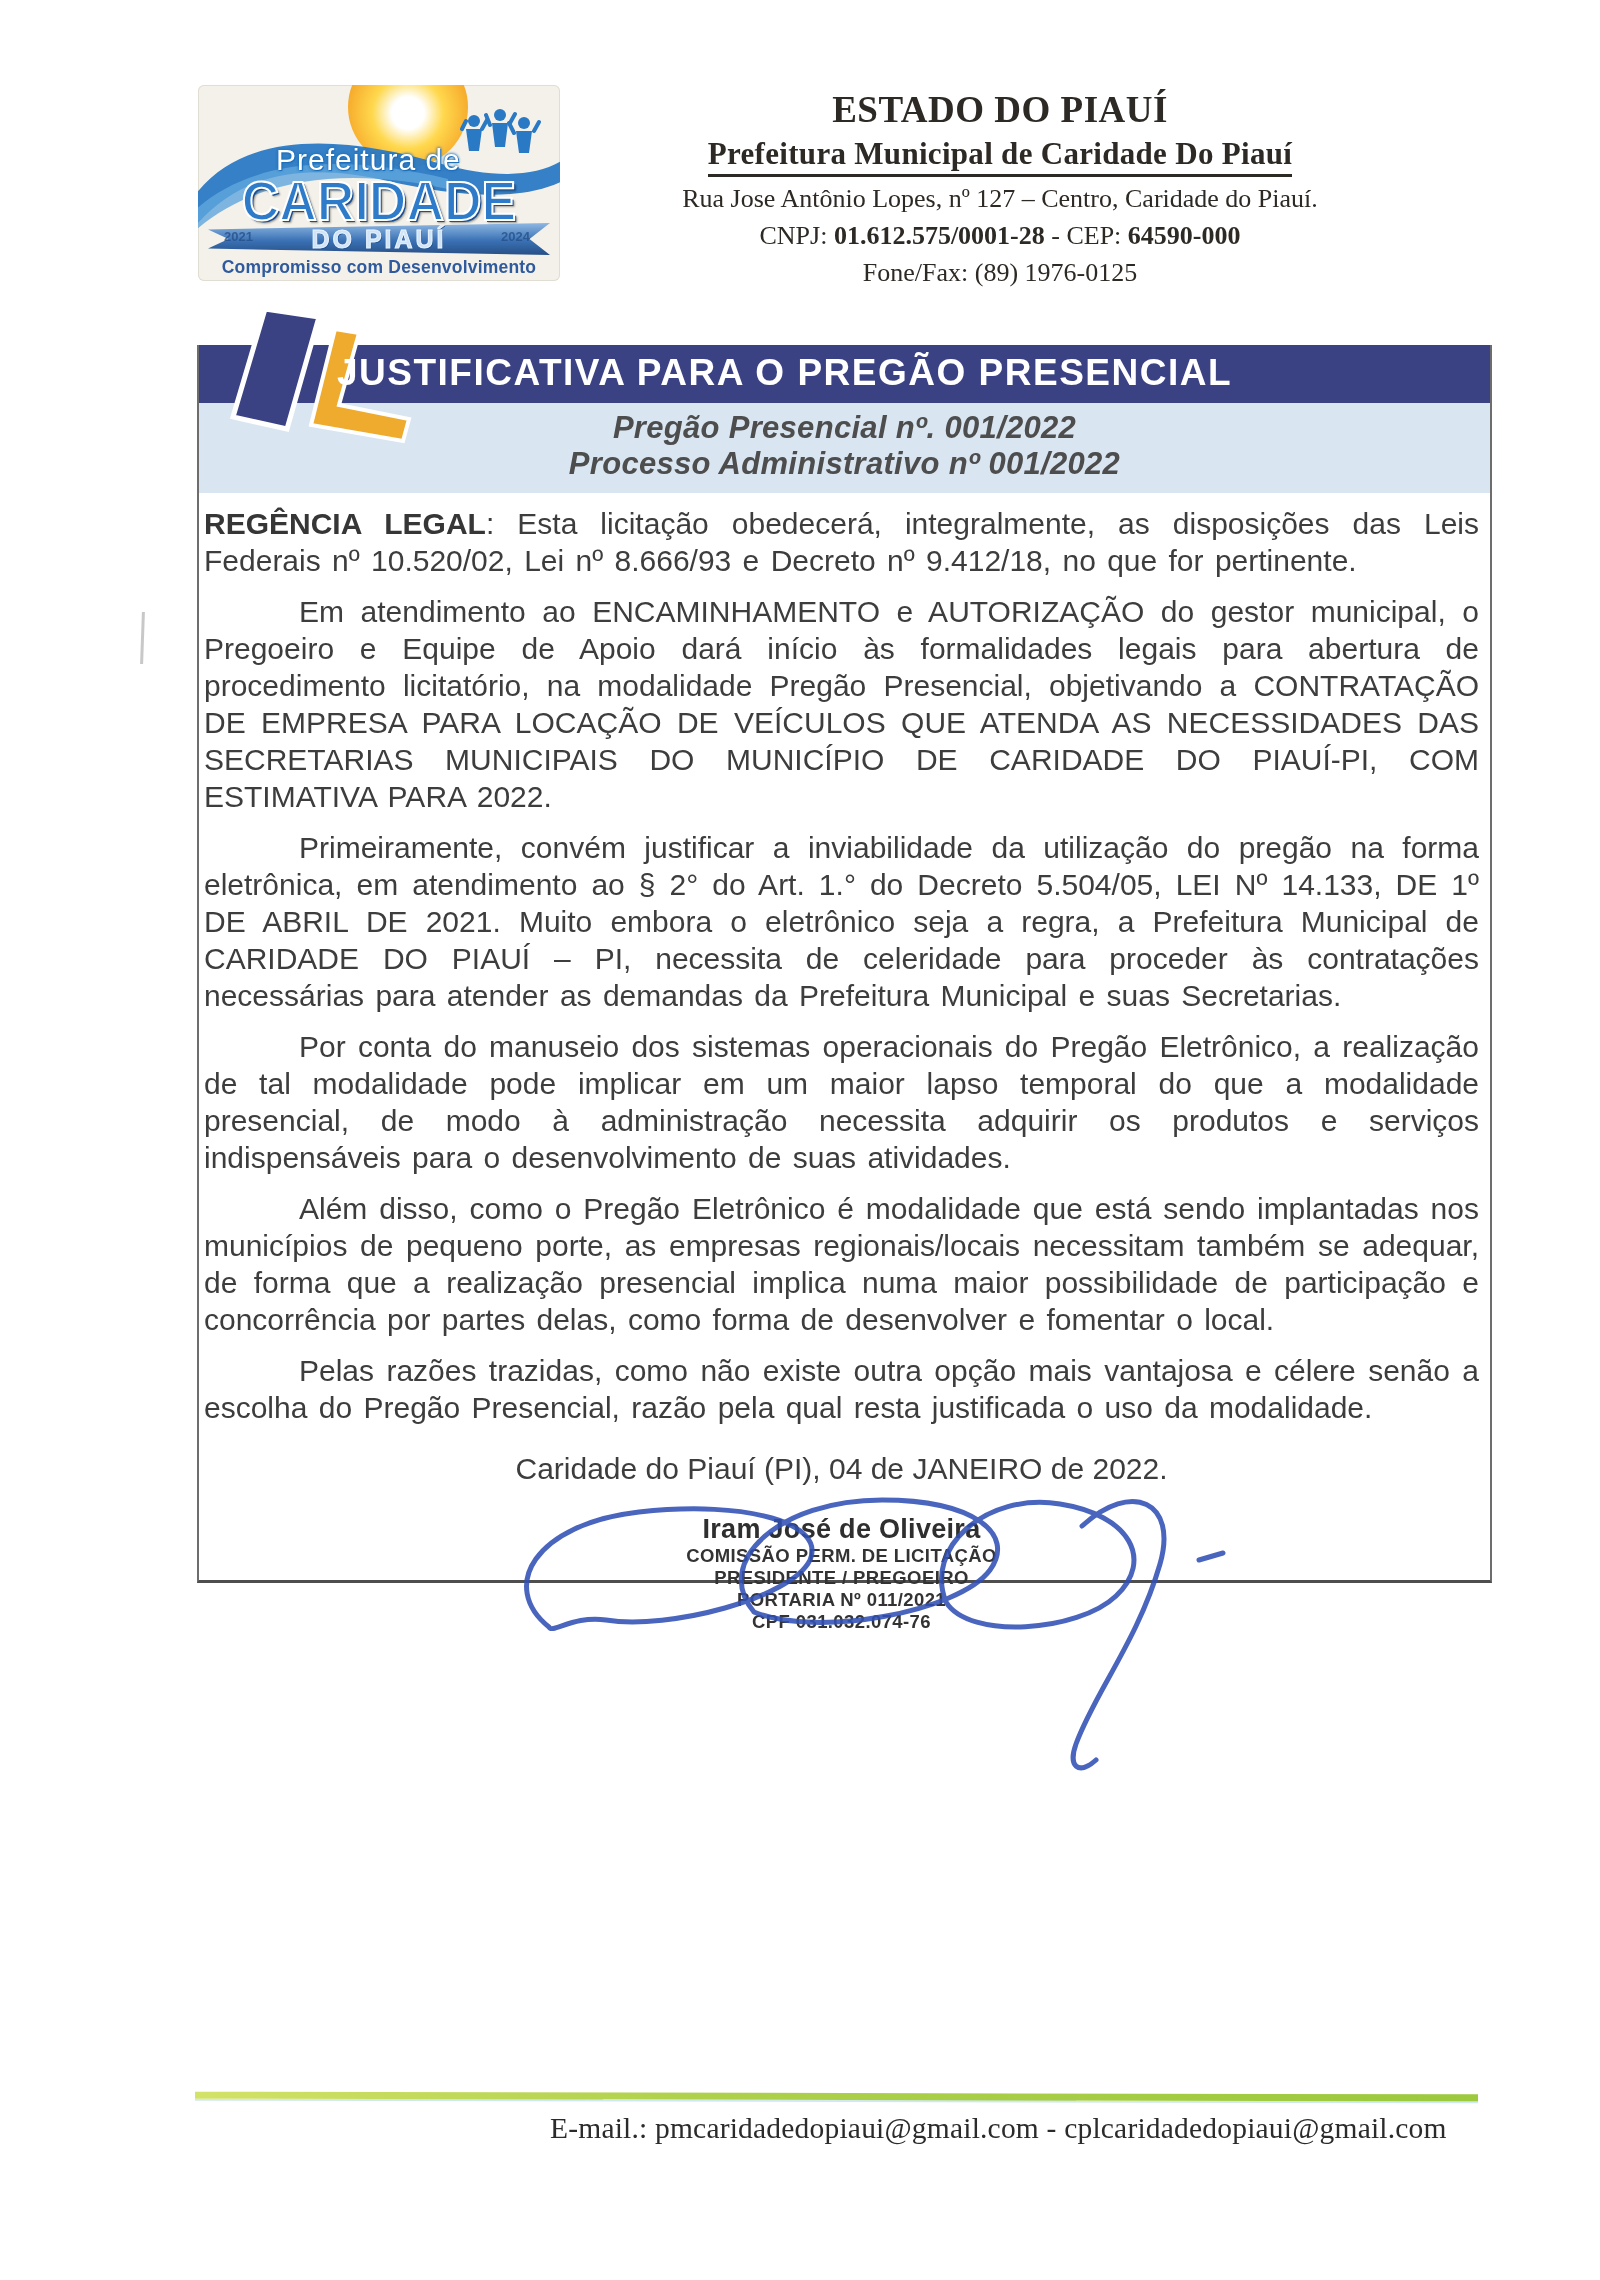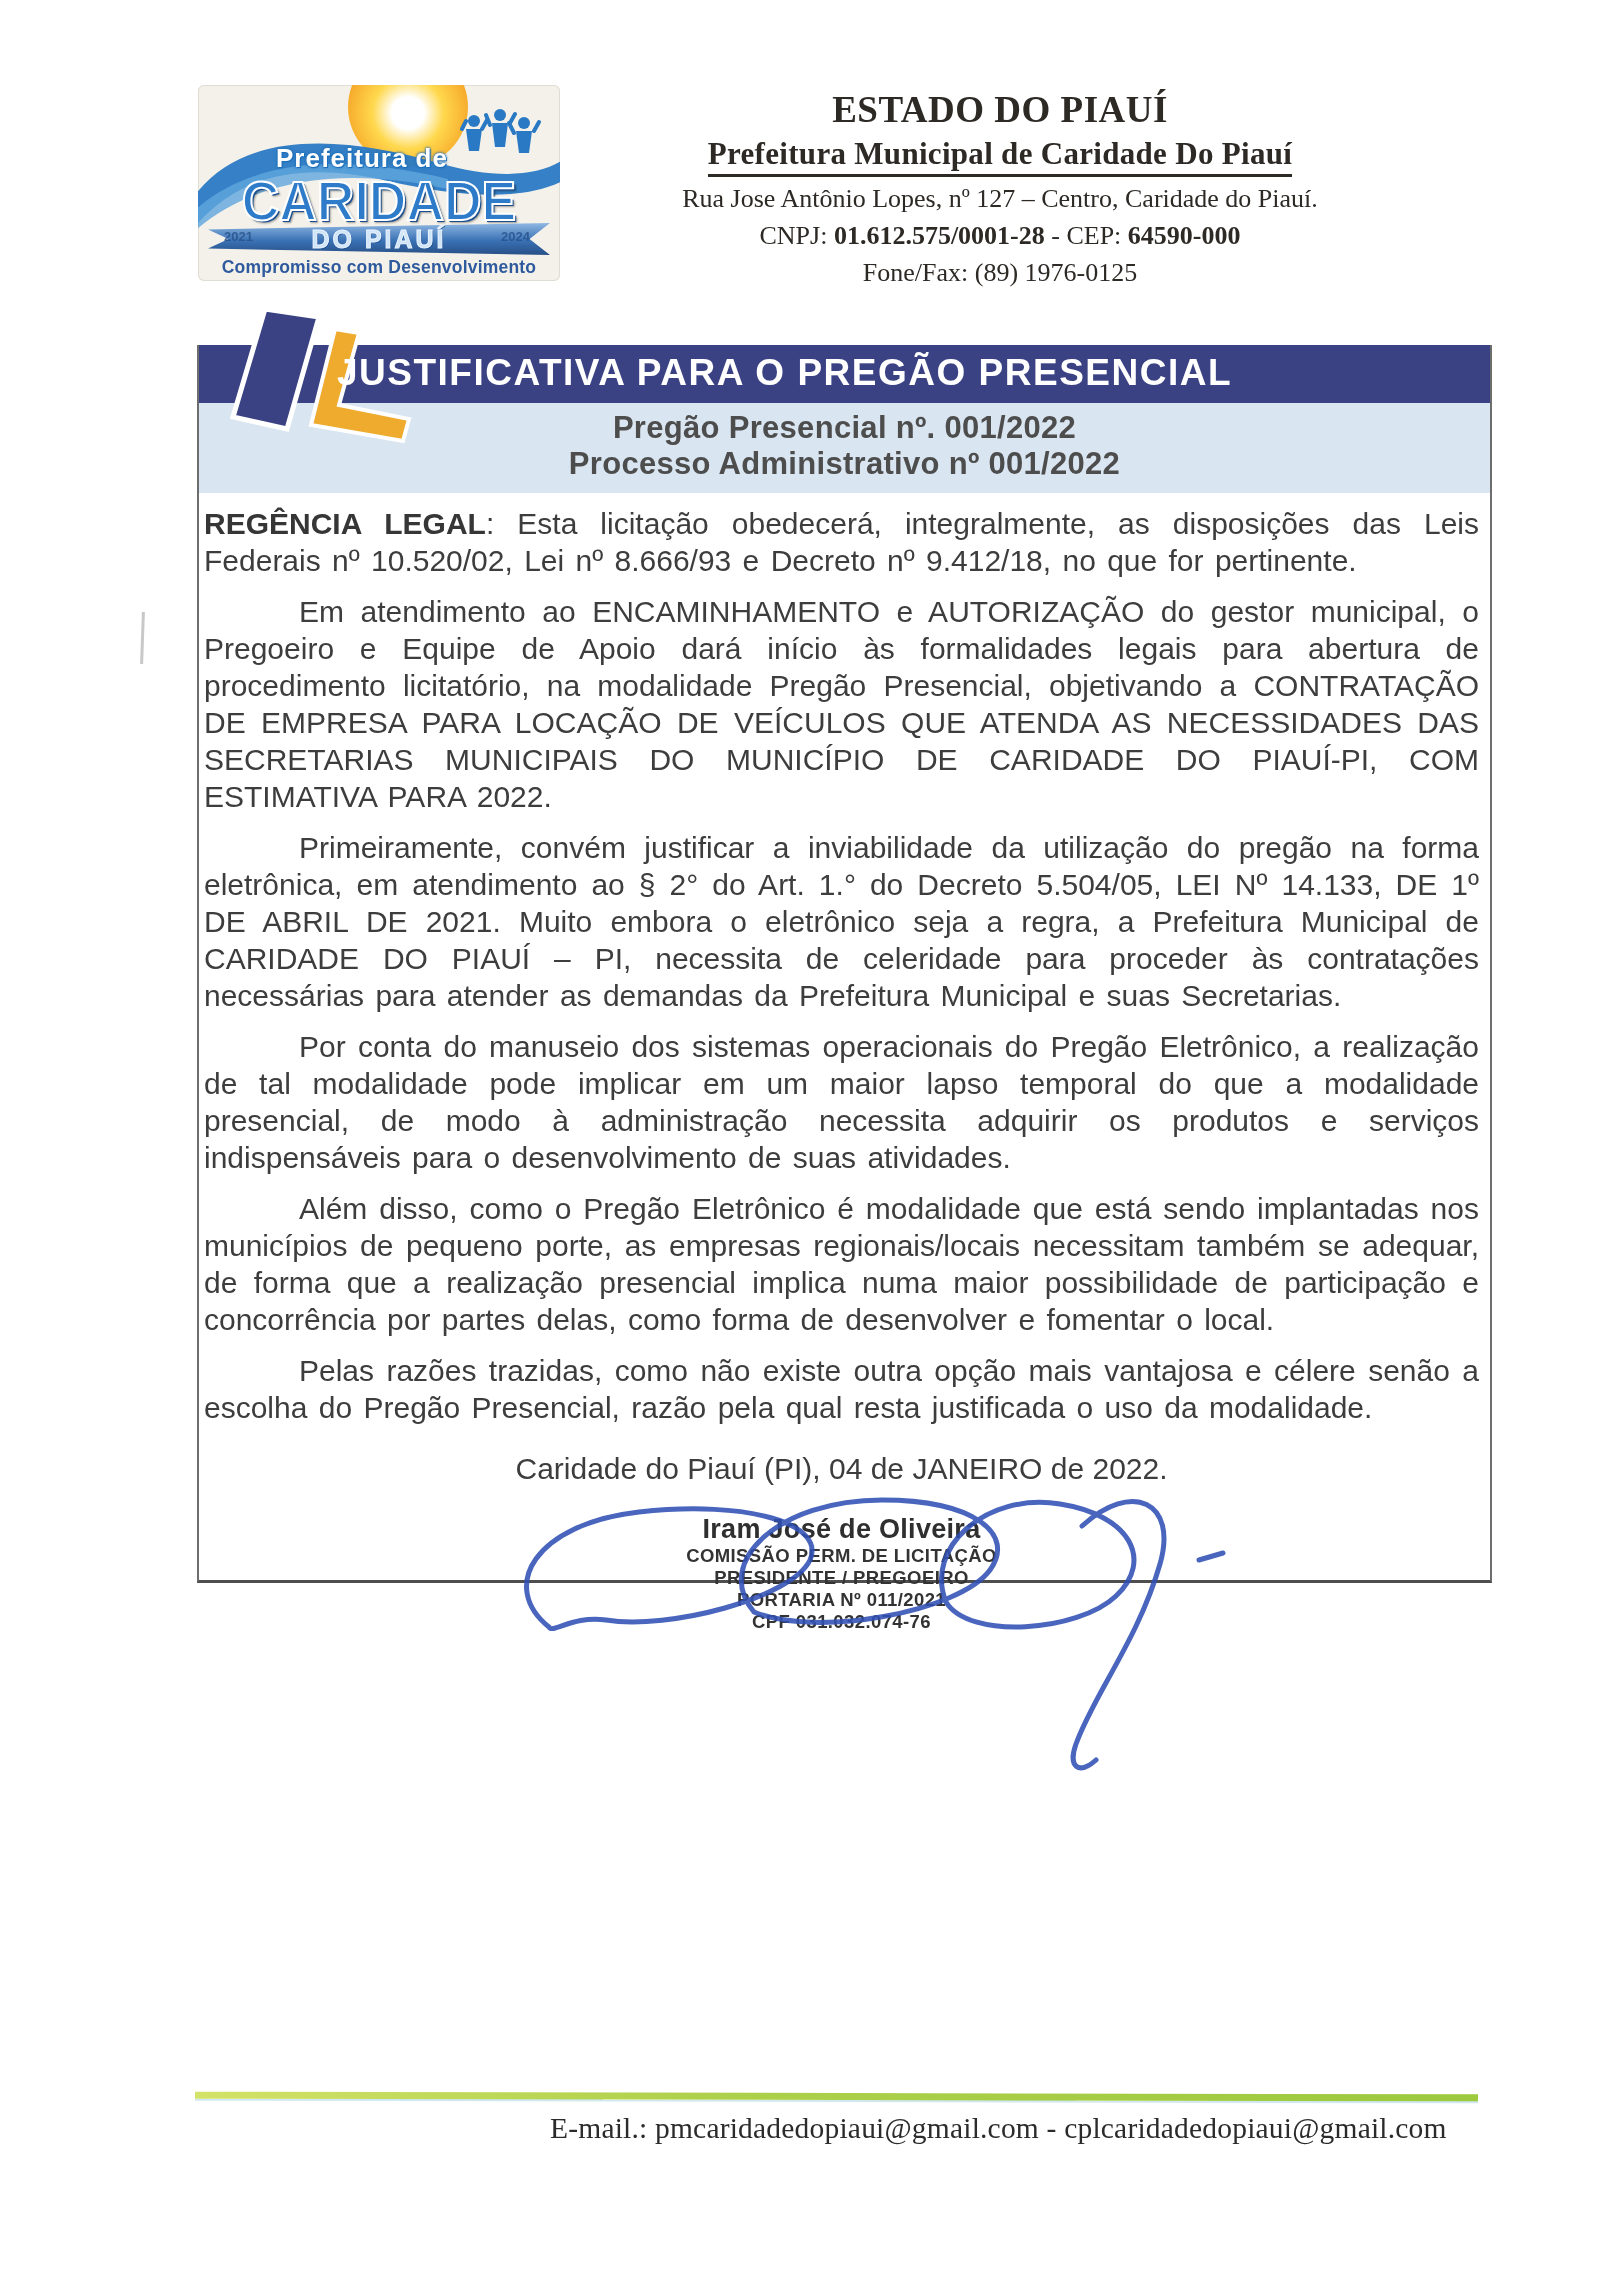--- a/index.html
+++ b/index.html
@@ -14,21 +14,21 @@
     position:absolute;left:198px;top:85px;width:362px;height:196px;
     background:#f3f1e9;border-radius:6px;box-shadow:0 0 0 1px #e0ddd2 inset;overflow:hidden;
   }
   .logo-sun{
     position:absolute;left:150px;top:-38px;width:120px;height:120px;border-radius:50%;
     background:radial-gradient(circle at 50% 55%, #ffffff 0 18%, #ffd84d 40%, #f6a92b 70%, rgba(246,169,43,0) 78%);
     filter:blur(0.4px);
   }
   .logo-swoosh{position:absolute;left:0;top:0;width:100%;height:100%;}
   .logo-prefeitura{
-    position:absolute;left:78px;top:58px;font-size:26px;color:#ffffff;font-weight:bold;
+    position:absolute;left:78px;top:58px;font-size:30px;color:#ffffff;font-weight:normal;
     text-shadow:0 0 3px #1d6fba,0 0 3px #1d6fba,1px 1px 0 #1d6fba;letter-spacing:1px;
   }
   .logo-caridade{
     position:absolute;left:16px;top:86px;width:330px;text-align:center;
     font-size:52px;font-weight:bold;letter-spacing:0px;
     color:#2e7cc9;-webkit-text-stroke:2px #ffffff;
     text-shadow:2px 2px 0 #1b4f90,3px 3px 2px rgba(0,0,0,.35);
     font-family:"Liberation Sans",sans-serif;transform:scaleY(1.05);
   }
   .logo-ribbon{
@@ -64,21 +64,21 @@
     border-left:2px solid #6d6d6d;border-right:2px solid #6d6d6d;border-bottom:3px solid #4e4e4e;
     box-sizing:border-box;background:#ffffff;
   }
   .banner{position:relative;height:58px;background:#3b4284;}
   .banner-title{
     position:absolute;left:138px;top:0;height:44px;line-height:56px;
     font-size:37px;font-weight:bold;color:#ffffff;letter-spacing:1.5px;white-space:nowrap;
   }
   .banner-icon{position:absolute;left:14px;top:-38px;width:220px;height:150px;pointer-events:none;}
 
-  .subheader{background:#d9e5f1;text-align:center;padding:7px 0 11px;}
+  .subheader{background:#d9e5f1;text-align:center;padding:7px 0 11px;font-style:italic;}
   .subheader div{font-size:31px;font-weight:bold;color:#4d4d4d;line-height:36px;letter-spacing:.3px;}
 
   .body-text{padding:12px 11px 0 5px;}
   .body-text p{
     margin:0 0 14px 0;font-size:30px;line-height:37px;color:#3d3d3d;
     text-align:justify;text-justify:inter-word;word-spacing:3px;
   }
   .body-text p.indent{text-indent:95px;}
   .regencia b{font-weight:bold;color:#363636;}
 

